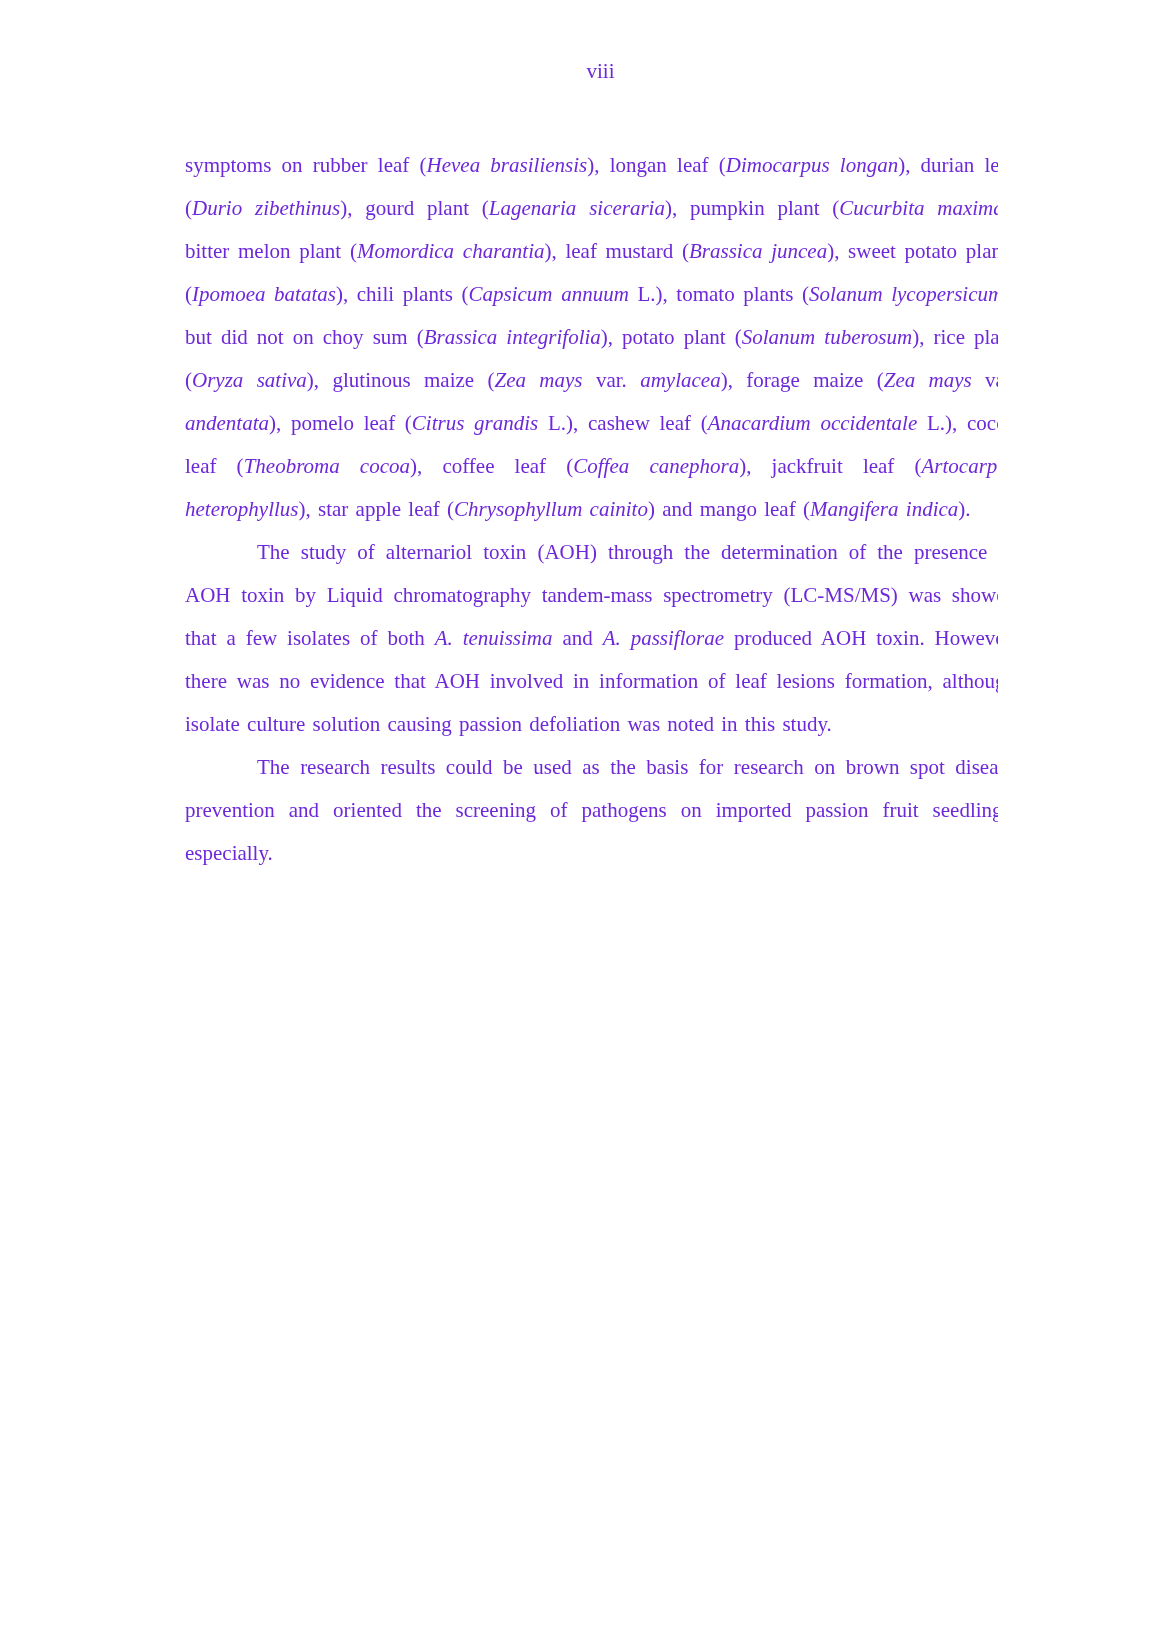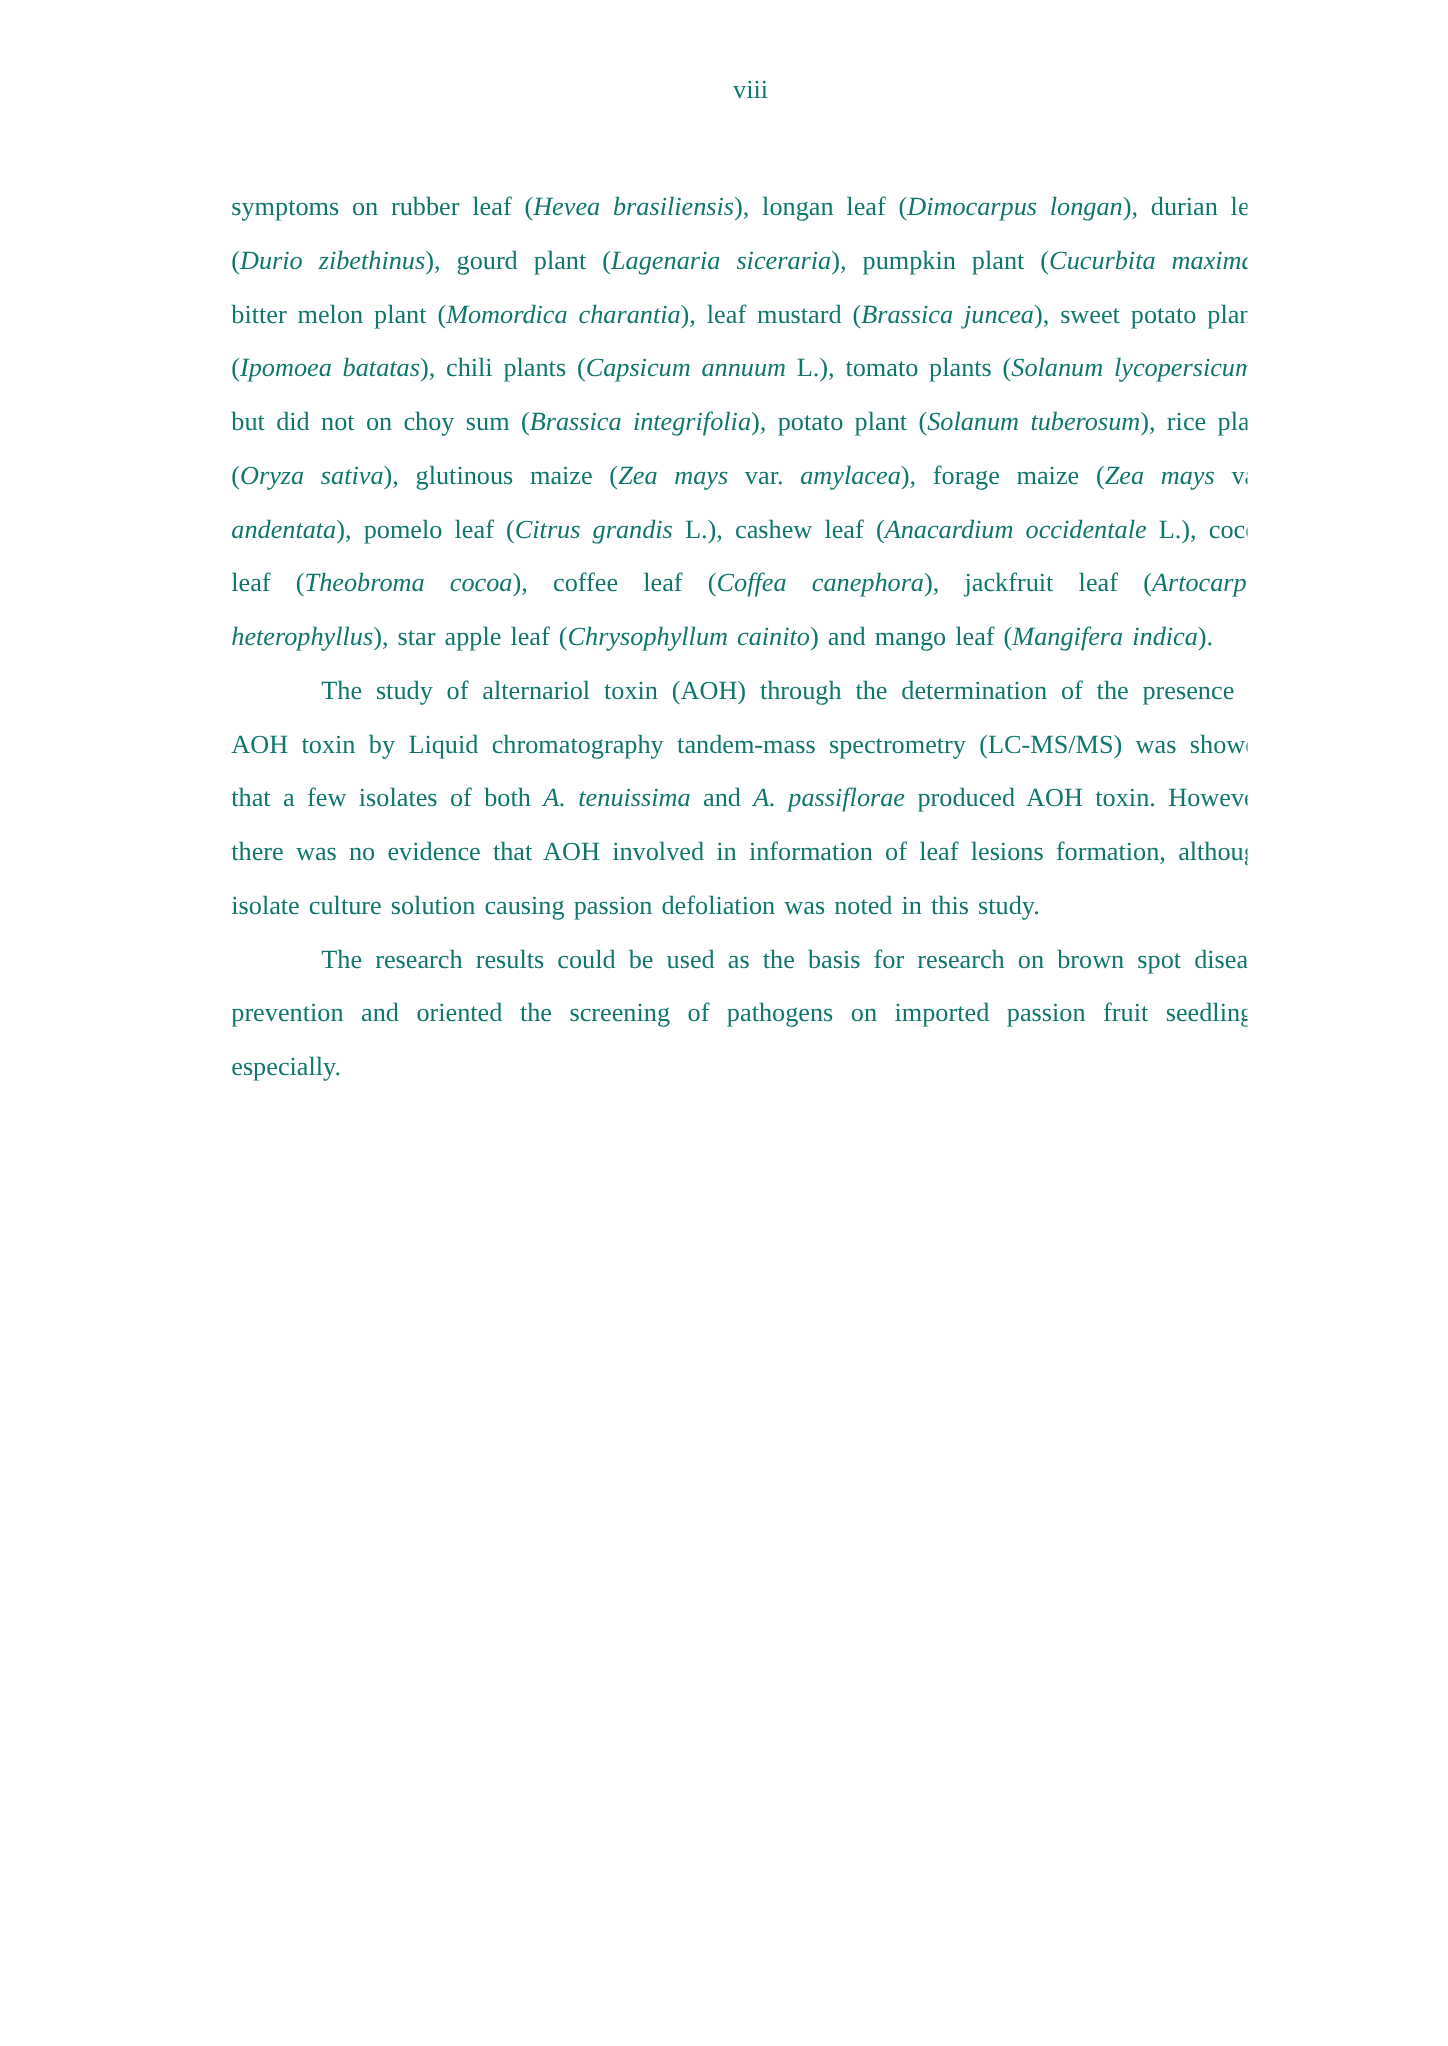--- a/index.html
+++ b/index.html
@@ -6,21 +6,21 @@
     margin: 0;
     padding: 0;
     background: #ffffff;
   }
   .page {
     position: relative;
     width: 998px;
     height: 1637px;
     background: #ffffff;
     font-family: "Liberation Serif", "DejaVu Serif", serif;
-    color: #0f766e;
+    color: #6d28d9;
     overflow: hidden;
   }
   .page-number {
     position: absolute;
     top: 58px;
     left: 185px;
     width: 831px;
     text-align: center;
     font-size: 21px;
     line-height: 26px;

